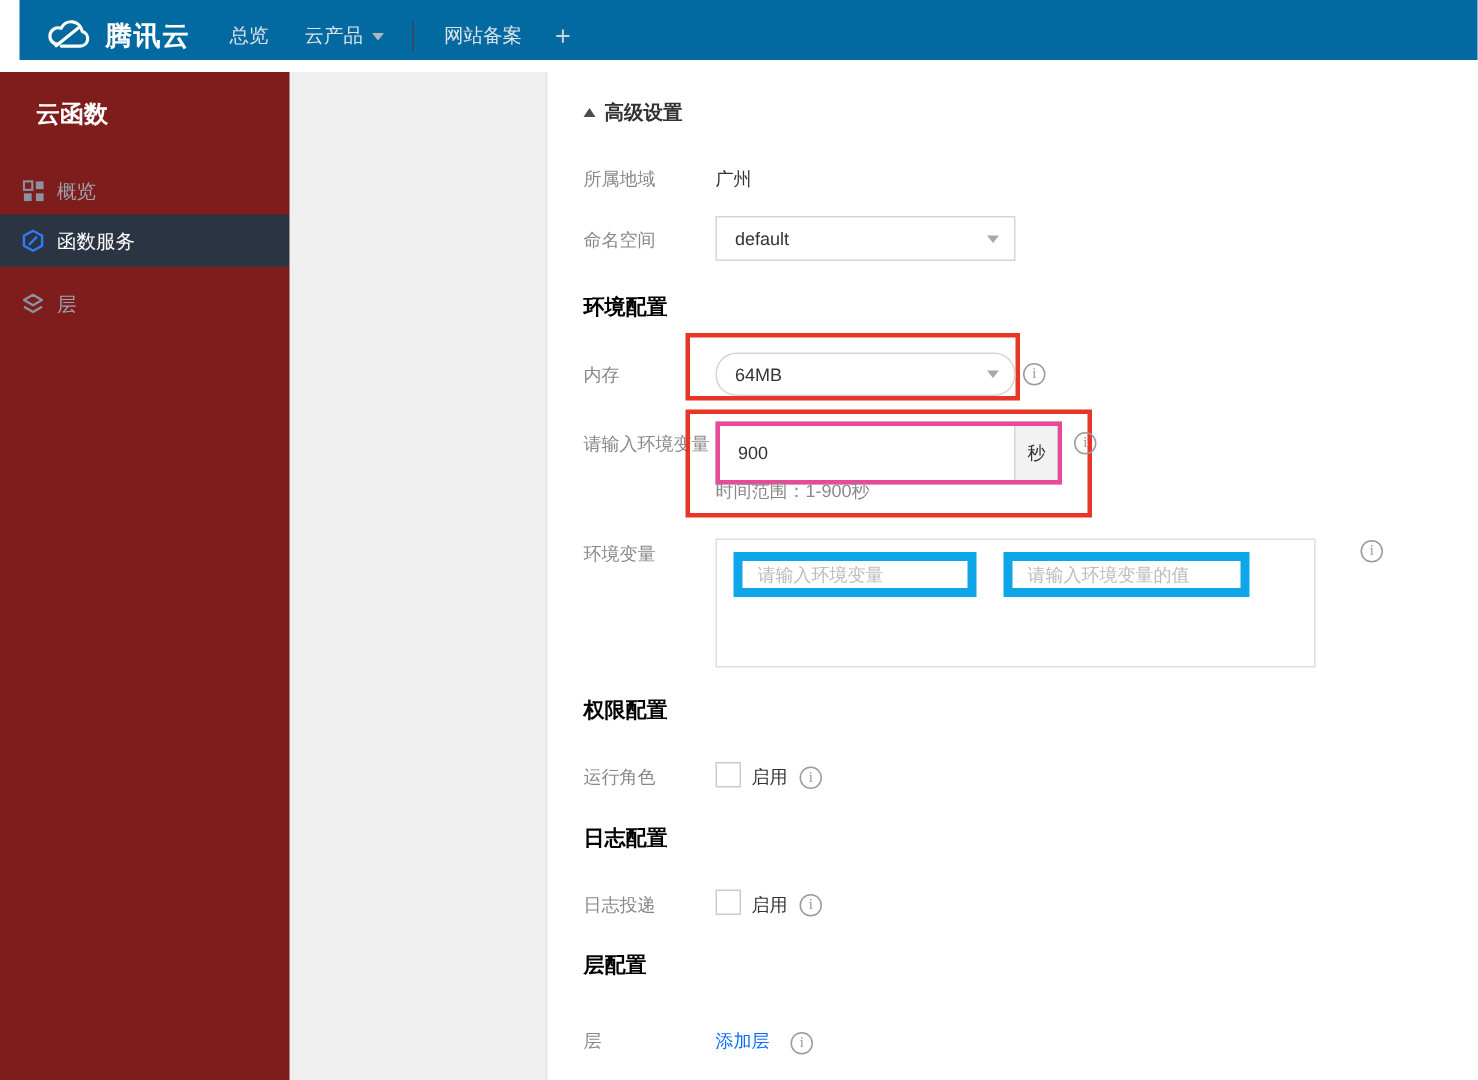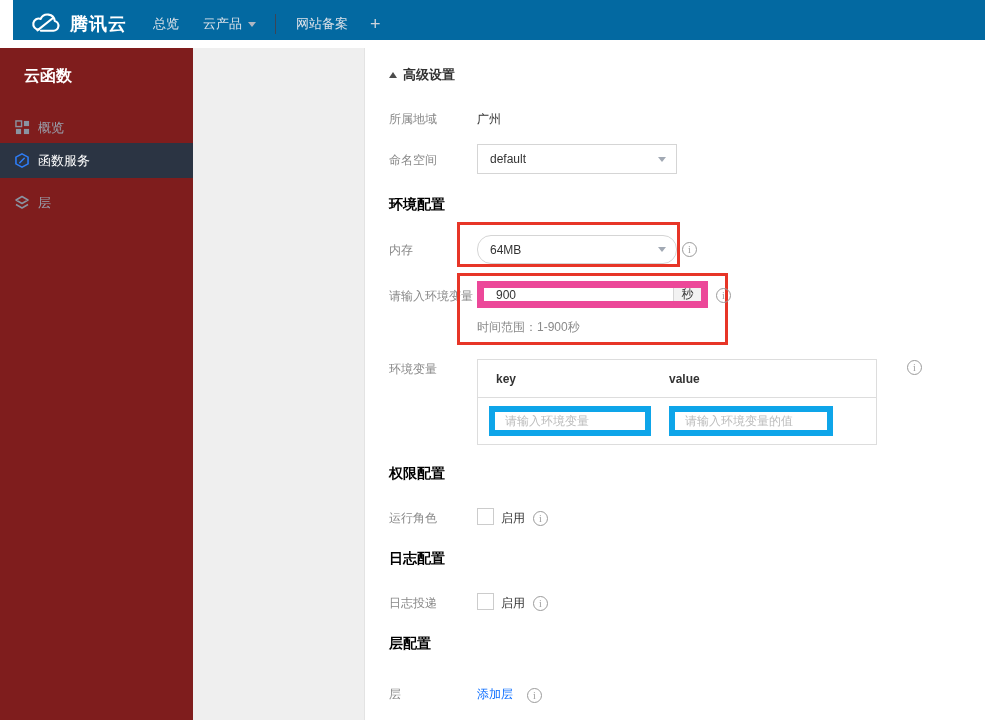--- a/index.html
+++ b/index.html
@@ -77,22 +77,22 @@
   }
 
   .redbox { position: absolute; border: 3px solid #e73527; }
   .redbox-memory  { left: 92px; top: 174px; width: 223px; height: 45px; }
   .redbox-timeout { left: 92px; top: 225px; width: 271px; height: 72px; }
 
   .dd-namespace { top: 96px; }
   .dd-memory { top: 187px; height: 29px; border-radius: 14px; }
 
   .input-group {
-    position: absolute; left: 112px; top: 233px; width: 231px; height: 27px;
-    border: 7px solid #ec4899; display: flex; background: #86efac;
+    position: absolute; left: 112px; top: 233px; width: 231px; height: 42px;
+    border: 3px solid #ec4899; display: flex; background: #86efac;
   }
   .input-group input {
     border: none; outline: none; width: 201px; height: 100%;
     padding: 0 12px; font-size: 12px; color: #333; font-family: inherit;
   }
   .unit-suffix {
     width: 30px; height: 100%; background: #f2f2f2; border-left: 1px solid #d5d5d5;
     display: flex; align-items: center; justify-content: center; font-size: 12px; color: #333;
   }
   .hint { position: absolute; left: 112px; top: 271px; color: #8a8a8a; font-size: 12px; }
@@ -238,24 +238,20 @@
   <div class="redbox redbox-timeout"></div>
   <div class="input-group">
     <input type="text" value="900" style="">
     <span class="unit-suffix">秒</span>
   </div>
   <span class="info-icon ii-timeout"></span>
   <div class="hint">时间范围：1-900秒</div>
 
   <div class="flabel" style="top:313px">环境变量</div>
   <div class="env-table">
-    <div class="env-head">
-      <span class="h h-key">key</span>
-      <span class="h h-value">value</span>
-    </div>
     <div class="env-row">
       <input class="in-key" type="text" placeholder="请输入环境变量" style="">
       <input class="in-value" type="text" placeholder="请输入环境变量的值" style="">
     </div>
   </div>
   <span class="info-icon ii-env"></span>
 
   <div class="section-title" style="top:417px">权限配置</div>
   <div class="flabel" style="top:462px">运行角色</div>
   <span class="checkbox cb-role"></span>

